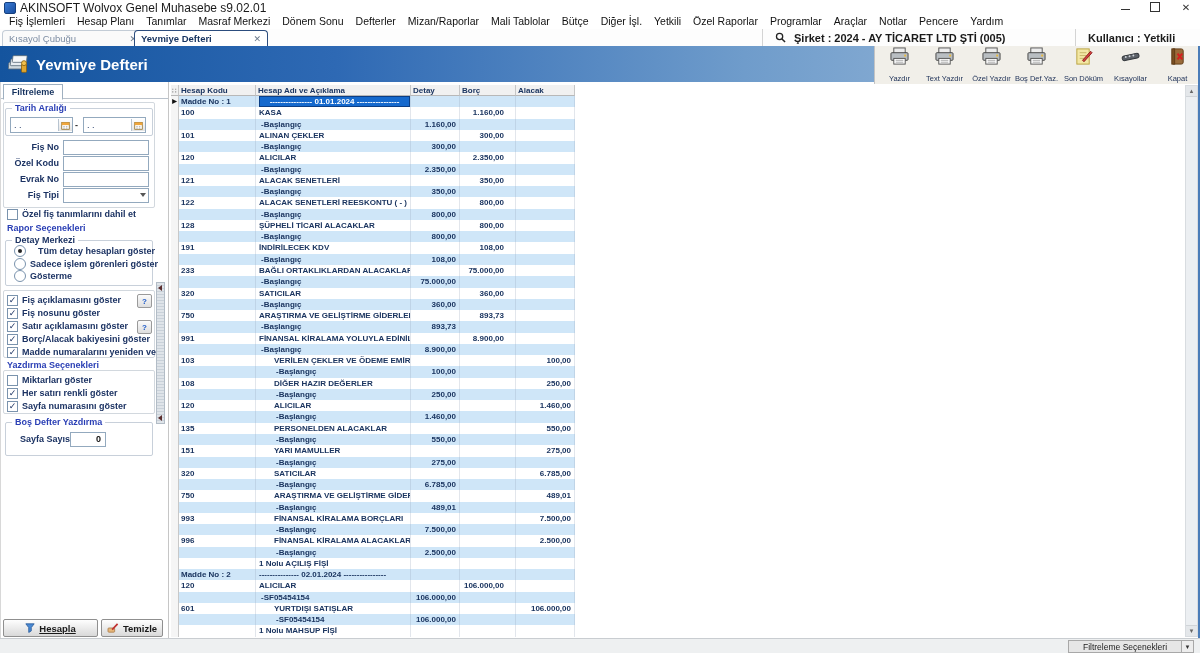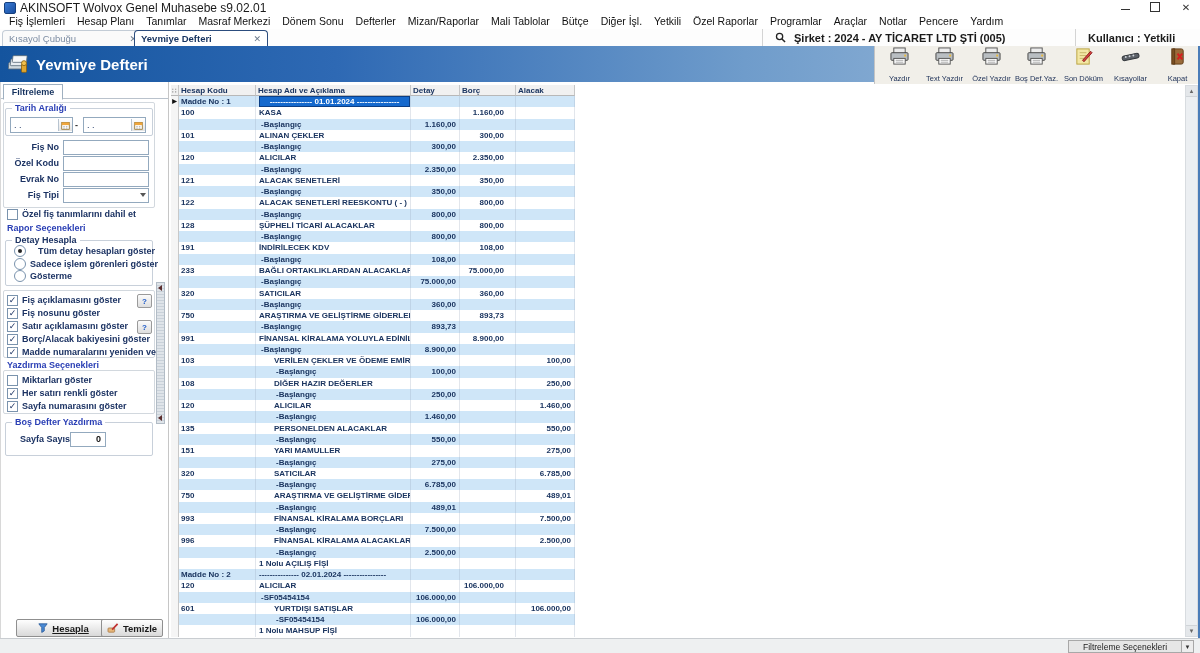--- a/index.html
+++ b/index.html
@@ -301,21 +301,21 @@
   </div>
 
   <div class="cbrow" style="top:126px;">
     <span class="cb"></span>
     <span class="cblabel">Özel fiş tanımlarını dahil et</span>
   </div>
 
   <div class="sectitle" style="top:141px;">Rapor Seçenekleri</div>
 
   <div class="groupbox" style="top:158px;height:44px;">
-    <span class="legend" style="color:#1c3363;">Detay Hesapla</span>
+    <span class="legend" style="color:#1c3363;">Detay Merkezi</span>
     <div id="radio-rows">
         <div class="cbrow" style="top: 4px; left: 8px; gap: 12px;">
           <div class="radio">
             <div class="dot"></div>
           </div>
           <div class="cblabel">Tüm detay hesapları göster</div>
         </div>
         <div class="cbrow" style="top: 17px; left: 8px;">
           <div class="radio"></div>
           <div class="cblabel">Sadece işlem görenleri göster</div>
@@ -369,21 +369,21 @@
         <div class="cblabel">Sayfa numarasını göster</div>
       </div>
     </div>
 
   <div class="groupbox" style="top:340px;height:32px;">
     <span class="legend">Boş Defter Yazdırma</span>
     <span class="cblabel" style="position:absolute;top:11px;left:14px;">Sayfa Sayısı</span>
     <span class="pageinput" style="top:9px;left:64px;">0</span>
   </div>
 
-  <div class="sbtn" style="left:15px;width:93px;text-decoration:underline;">
+  <div class="sbtn" style="left:2px;width:93px;text-decoration:underline;">
     <svg width="10" height="10" viewBox="0 0 12 12">
         <path d="M1 1h10L7.5 5.5v4l-3 1.8v-5.8Z" fill="#4a8ad4" stroke="#2a5a9a"></path>
       </svg>
     <span>Hesapla</span>
   </div>
   <div class="sbtn" style="left:100px;width:60px;">
     <svg width="12" height="10" viewBox="0 0 14 12">
         <rect x="1" y="6" width="8" height="5" rx="1" fill="#e8b87a" stroke="#a97b4a"></rect>
         <path d="M6 8 L12.5 1" stroke="#c03030" stroke-width="2"></path>
       </svg>

